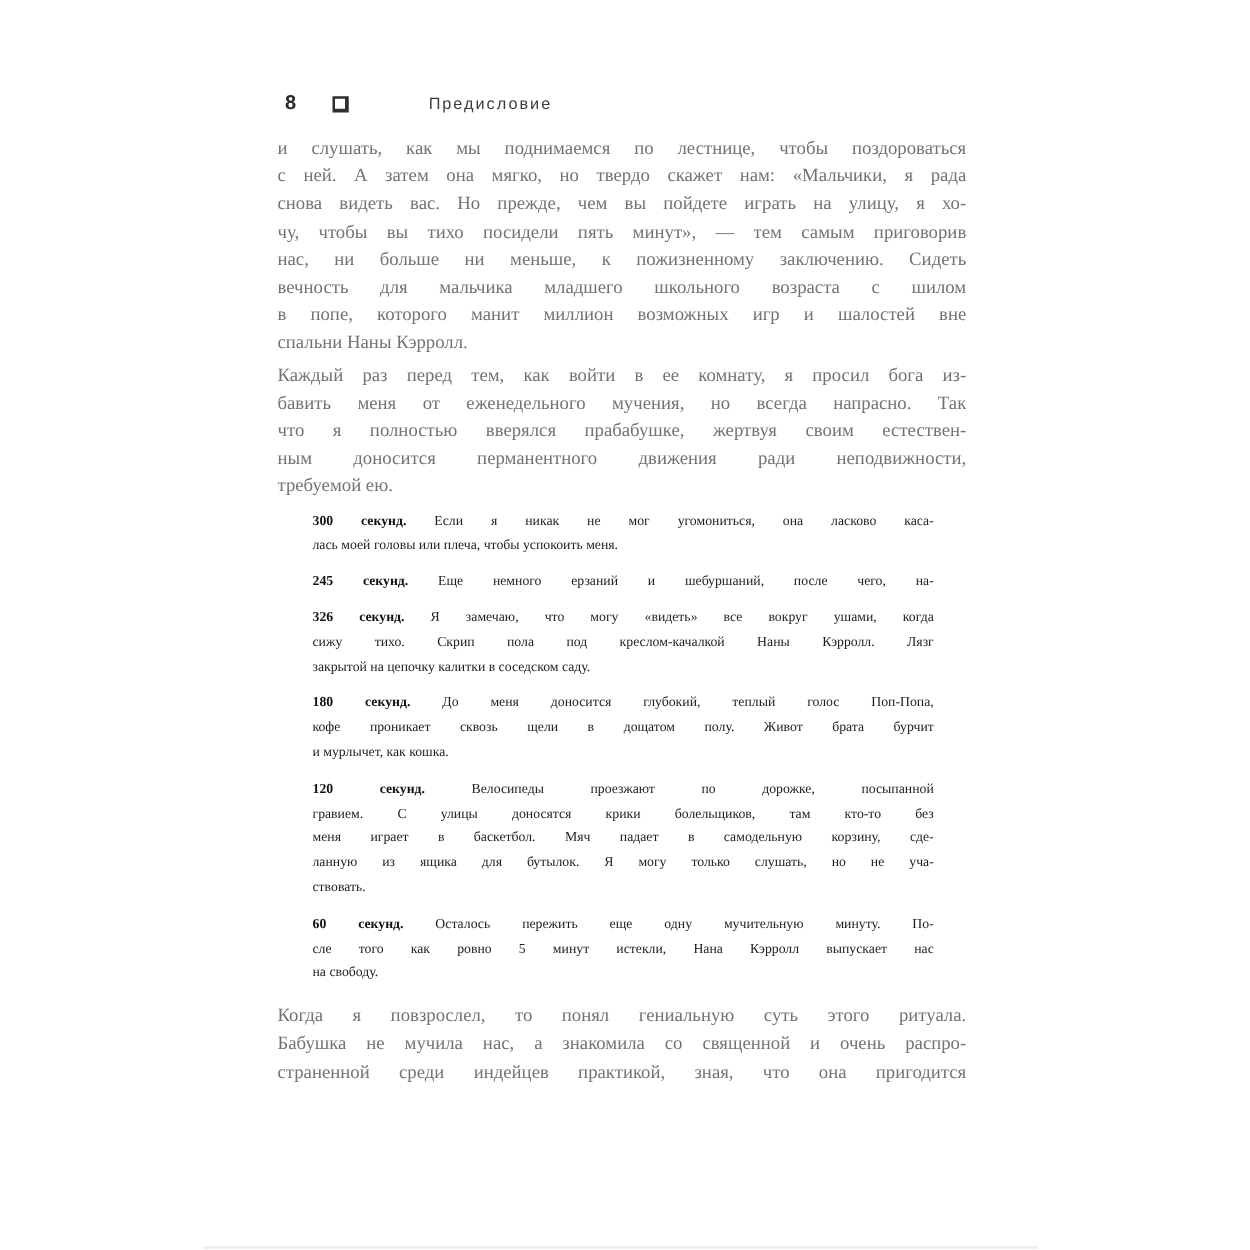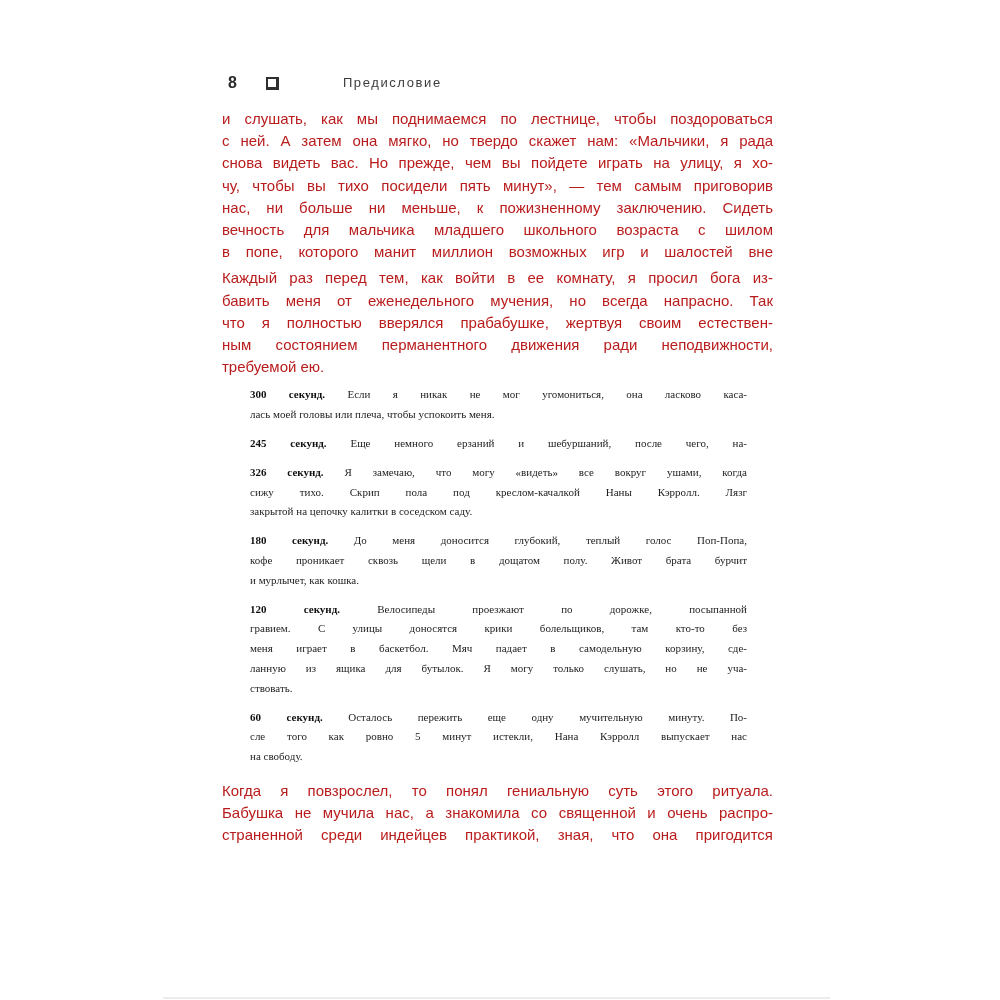--- a/index.html
+++ b/index.html
@@ -46,24 +46,24 @@
     color: #3c3c3c;
   }
   
   .column {
     position: absolute;
     left: 222px;
     top: 108px;
     width: 551px;
   }
   .para {
-    font-family: Liberation Sans, sans-serif;
+    font-family: Liberation Serif, serif;
     font-size: 15px;
     line-height: 22.2px;
-    color: #b91c1c;
+    color: #737373;
   }
   .para + .para { margin-top: 4px; }
   .line {
     text-align: justify;
     text-align-last: justify;
     overflow: hidden;
     white-space: normal;
   }
   .line.end { text-align-last: left; }
   
@@ -100,26 +100,27 @@
 
   <div class="column">
     <div class="para">
         <div class="line">и слушать, как мы поднимаемся по лестнице, чтобы поздороваться</div>
         <div class="line">с ней. А затем она мягко, но твердо скажет нам: «Мальчики, я рада</div>
         <div class="line">снова видеть вас. Но прежде, чем вы пойдете играть на улицу, я хо-</div>
         <div class="line">чу, чтобы вы тихо посидели пять минут», — тем самым приговорив</div>
         <div class="line">нас, ни больше ни меньше, к пожизненному заключению. Сидеть</div>
         <div class="line">вечность для мальчика младшего школьного возраста с шилом</div>
         <div class="line">в попе, которого манит миллион возможных игр и шалостей вне</div>
+        <div class="line end">спальни Наны Кэрролл.</div>
       </div>
     <div class="para">
         <div class="line">Каждый раз перед тем, как войти в ее комнату, я просил бога из-</div>
         <div class="line">бавить меня от еженедельного мучения, но всегда напрасно. Так</div>
         <div class="line">что я полностью вверялся прабабушке, жертвуя своим естествен-</div>
-        <div class="line">ным состоянием перманентного движения ради неподвижности,</div>
+        <div class="line">ным доносится перманентного движения ради неподвижности,</div>
         <div class="line end">требуемой ею.</div>
       </div>
 
     <div class="countdown">
         <div class="citem">
           <div class="line"><b class="tl-label">300 секунд.</b> Если я никак не мог угомониться, она ласково каса-</div>
           <div class="line end">лась моей головы или плеча, чтобы успокоить меня.</div>
         </div>
         <div class="citem">
           <div class="line"><b class="tl-label">245 секунд.</b> Еще немного ерзаний и шебуршаний, после чего, на-</div>

